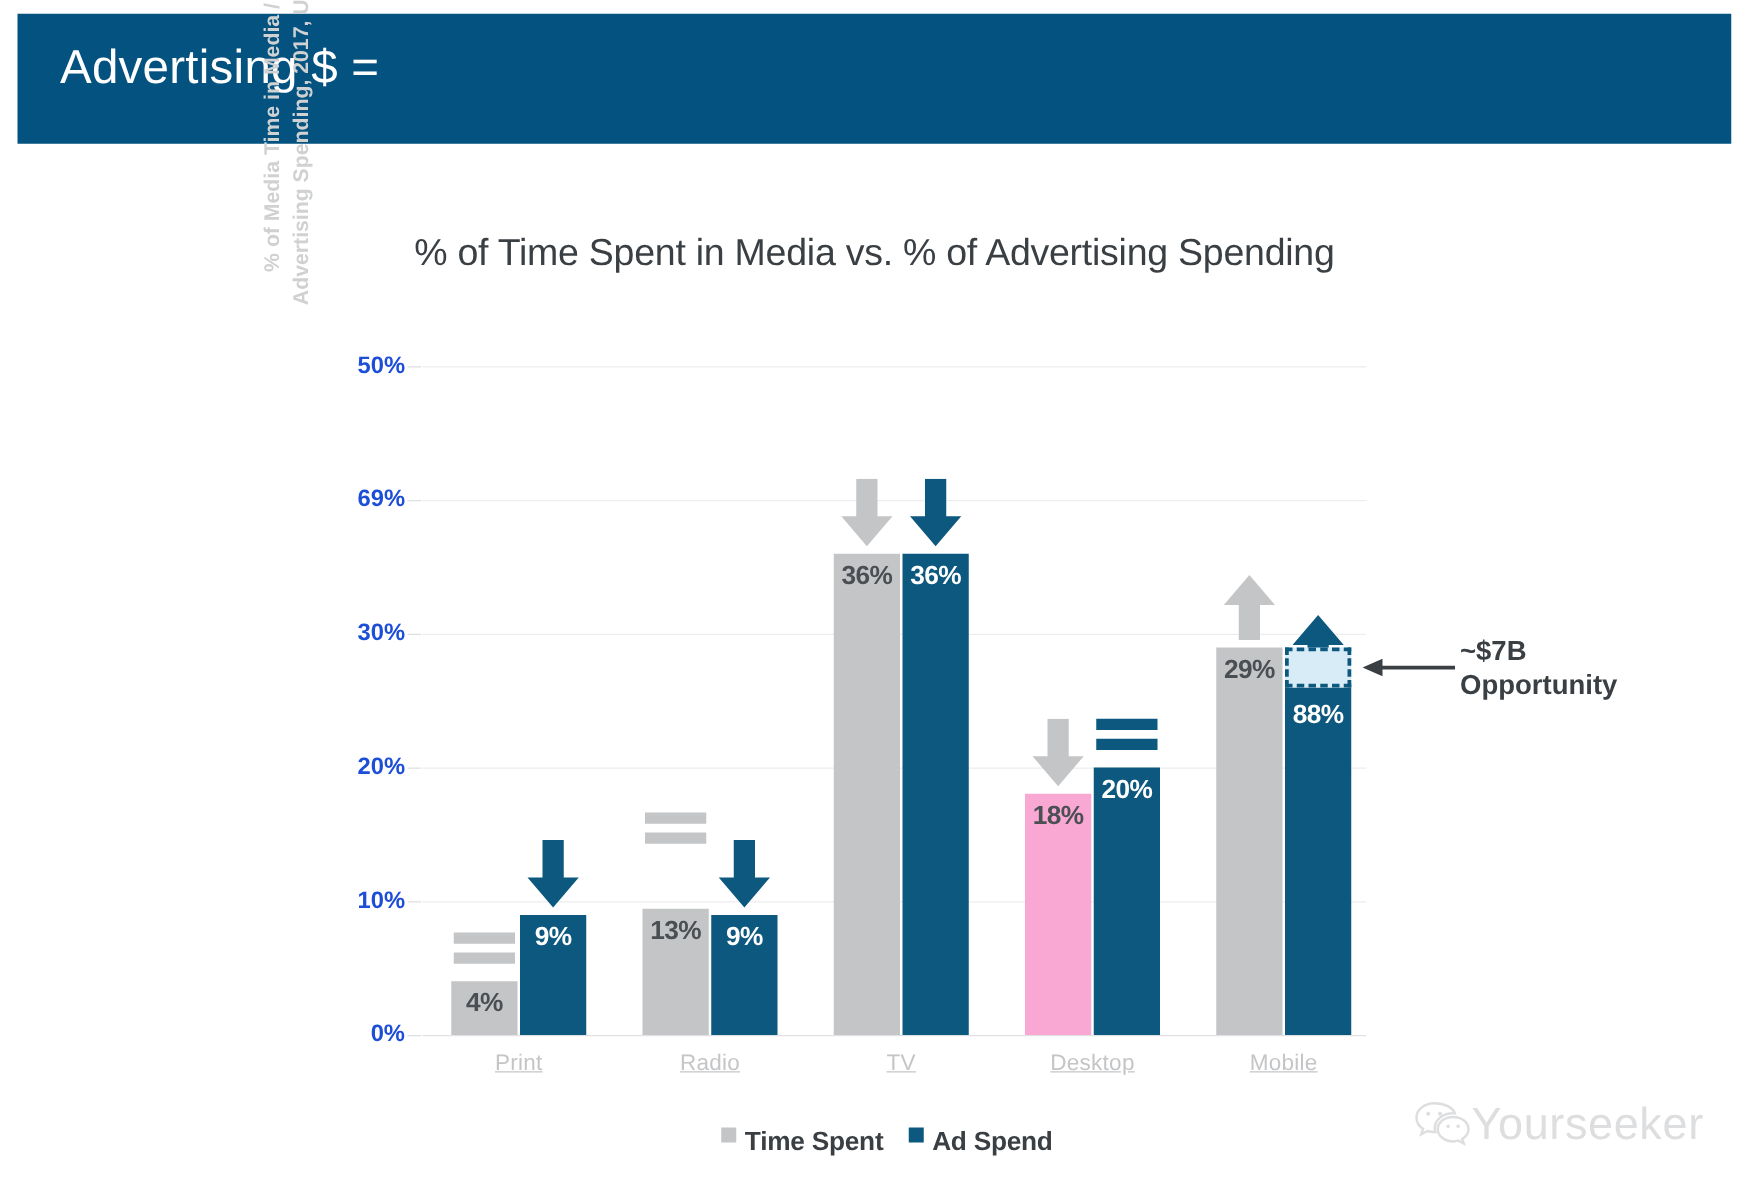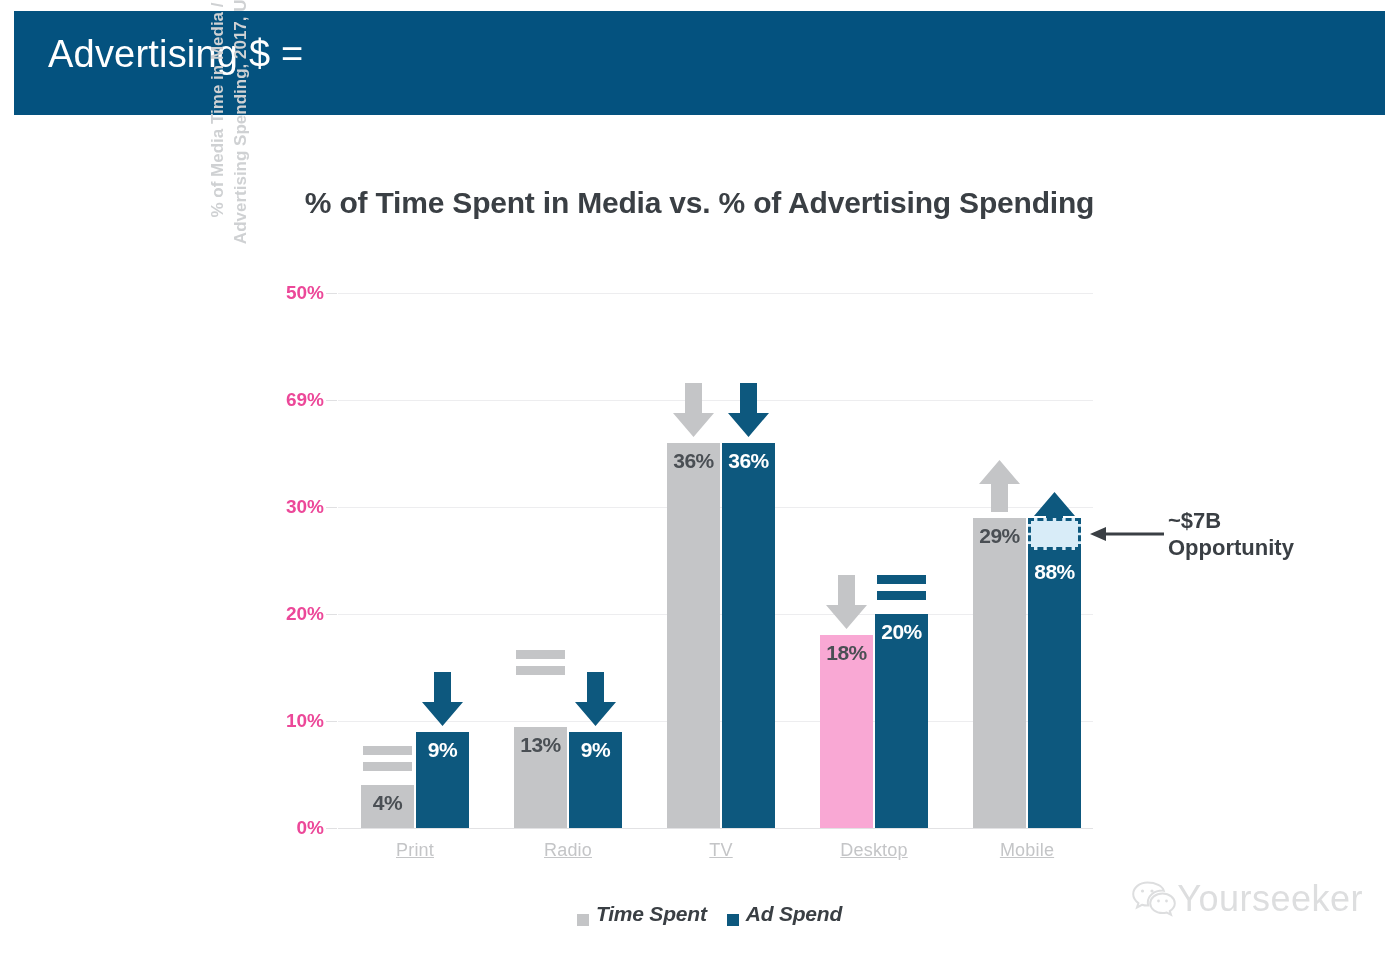--- a/index.html
+++ b/index.html
@@ -40,21 +40,21 @@
   }
 
   
   #chart-title {
     position: absolute;
     left: 0;
     top: 186px;
     width: 1399px;
     text-align: center;
     font-size: 30px;
-    font-weight: bold;
+    font-weight: normal;
     color: #3a3f44;
     letter-spacing: -0.2px;
   }
 
   
   #y-axis-label {
     position: absolute;
     left: 189px;
     top: 300px;
     width: 540px;
@@ -93,21 +93,21 @@
   }
   .gridline.baseline { background: #e2e2e4; }
 
   .ytick {
     position: absolute;
     right: 100%;
     margin-right: 14px;
     transform: translateY(-50%);
     font-size: 19px;
     font-weight: 600;
-    color: #ec4899;
+    color: #1d4ed8;
     white-space: nowrap;
   }
   .ytick-dash {
     position: absolute;
     right: 100%;
     margin-right: 1px;
     width: 11px;
     height: 1px;
     background: #e0e0e2;
   }
@@ -193,23 +193,22 @@
     top: 902px;
     width: 1399px;
     display: flex;
     justify-content: center;
     align-items: center;
     gap: 20px;
     padding-left: 20px;
   }
   .legend-item {
     display: flex;
-    align-items: flex-end;
+    align-items: flex-start;
     gap: 7px;
-    font-style: italic;
   }
   .legend-swatch { width: 12px; height: 12px; }
   .legend-label {
     font-size: 21px;
     font-weight: bold;
     color: #3a3f44;
     letter-spacing: -0.2px;
   }
 
   

